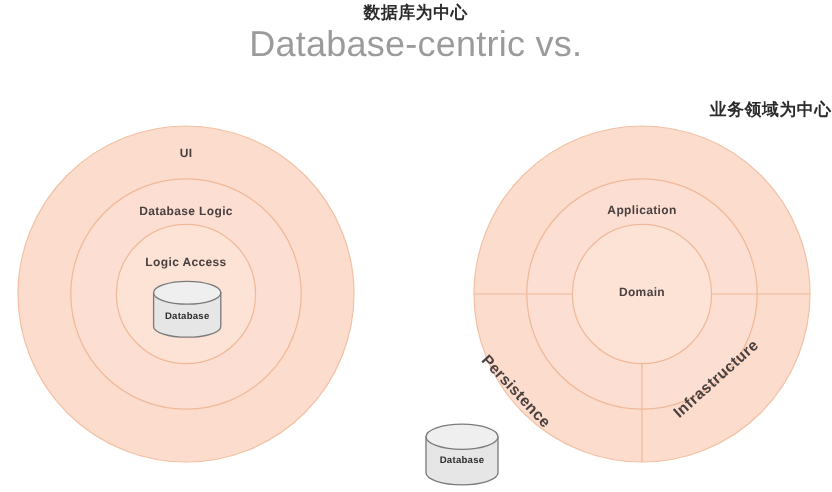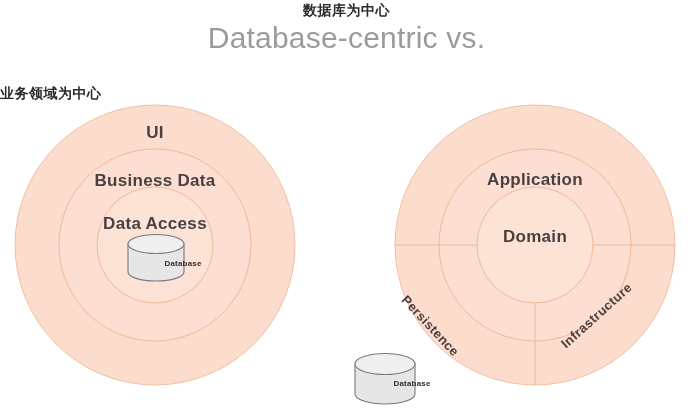--- a/index.html
+++ b/index.html
@@ -44,40 +44,41 @@
     left: 0;
     top: 1px;
     width: 693px;
     text-align: center;
   }
   .cn-label-bottom {
     position: absolute;
     left: 0;
     top: 84px;
     width: 693px;
-    text-align: left;
+    text-align: right;
+    font-family: Liberation Mono, monospace;
   }
   .main-title {
     position: absolute;
     left: 0;
     top: 21px;
     width: 693px;
     text-align: center;
     font-size: 30px;
     font-weight: 300;
     color: #9b9b9b;
     line-height: 34px;
     letter-spacing: 0.2px;
   }
   .main-title .tline { display: block; }
 
   
   .ring-label {
     position: absolute;
-    font-size: 17px;
+    font-size: 10px;
     font-weight: 700;
     color: #4a4040;
     text-align: center;
     white-space: nowrap;
     letter-spacing: 0.3px;
     pointer-events: none;
   }
   .arc-label {
     position: absolute;
     font-size: 13px;
@@ -90,21 +91,20 @@
   }
   .db-text {
     position: absolute;
     width: 100%;
     text-align: center;
     font-size: 8px;
     font-weight: 700;
     color: #2e2e2e;
     letter-spacing: 0.2px;
     pointer-events: none;
-    padding-left: 27px;
   }
 </style>
 </head>
 <body>
 
 <div id="canvas">
 
   <svg width="693" height="410" viewBox="0 0 693 410" style="position:absolute;left:0;top:0;">
 
     <g>
@@ -141,30 +141,30 @@
 
     <div class="main-title">
       <span class="tline">Database-centric vs.</span>
     </div>
 
     <div class="cn-label cn-label-bottom">业务领域为中心</div>
   </div>
 
   <div class="ring-label" style="left:95px; top:123px; width:120px;">UI</div>
 
-  <div class="ring-label" style="left:75px; top:171px; width:160px;">Business Data</div>
+  <div class="ring-label" style="left:75px; top:171px; width:160px;">Database Logic</div>
 
-  <div class="ring-label" style="left:85px; top:214px; width:140px;">Data Access</div>
+  <div class="ring-label" style="left:85px; top:214px; width:140px;">Logic Access</div>
 
   <div class="db-text" style="left:128px; top:259px; width:56px;">Database</div>
 
 
   <div class="ring-label" style="left:465px; top:170px; width:140px;">Application</div>
 
-  <div class="ring-label" style="left:475px; top:227px; width:120px;">Domain</div>
+  <div class="ring-label" style="left:475px; top:239px; width:120px;">Domain</div>
 
   <div class="arc-label" style="left:404px; top:290px; transform:rotate(47deg);">Persistence</div>
 
   <div class="arc-label" style="left:563px; top:338px; transform:rotate(-42deg);">Infrastructure</div>
 
   <div class="db-text" style="left:355px; top:379px; width:60px;">Database</div>
 
 </div>
 
 </body></html>

